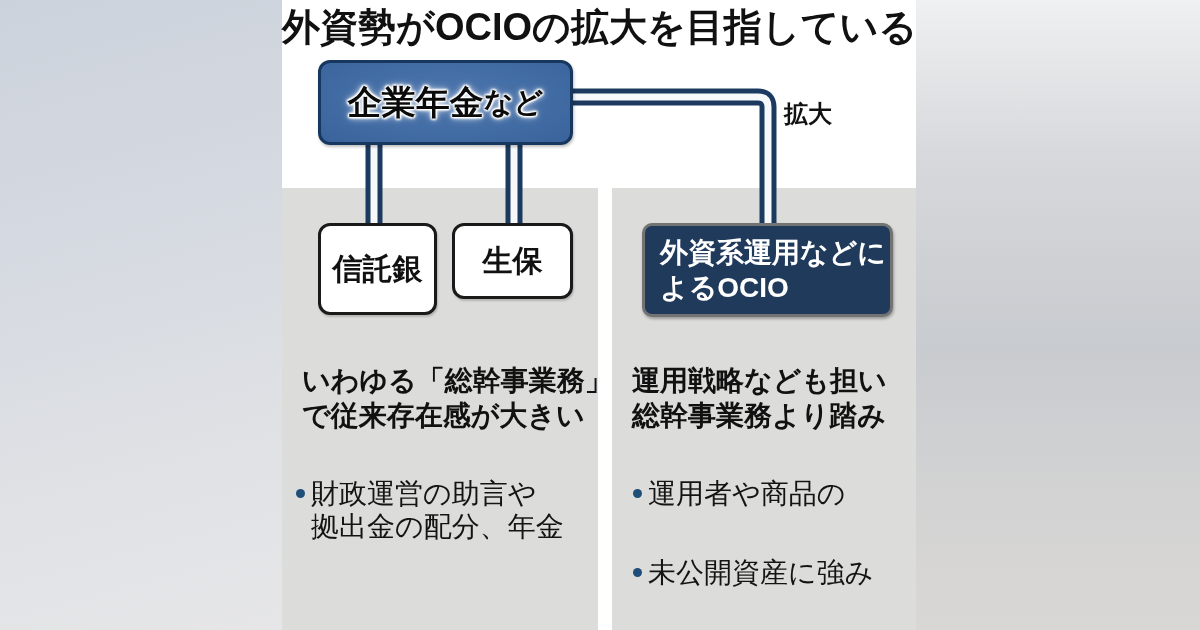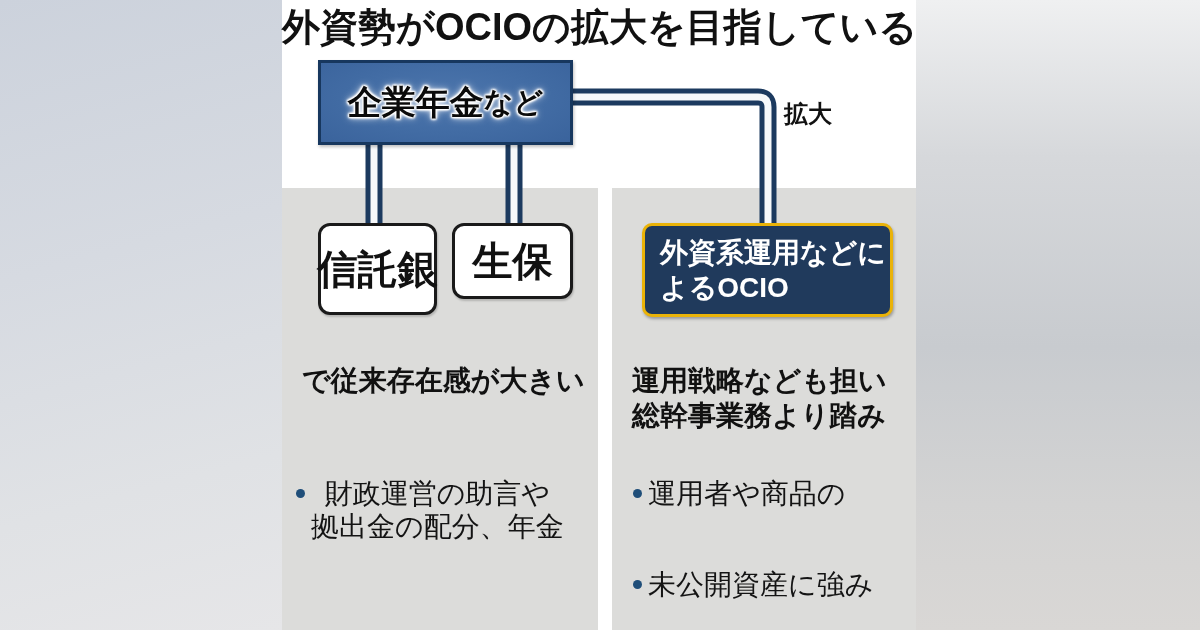--- a/index.html
+++ b/index.html
@@ -31,53 +31,53 @@
     font-size:38px;font-weight:bold;color:var(--text_black);letter-spacing:0px;white-space:nowrap;}
 
   svg.connectors{position:absolute;left:0;top:0;width:634px;height:630px;}
   .pipe-outer{fill:none;stroke:var(--pipe_navy);stroke-width:17px;}
   .pipe-inner{fill:none;stroke:var(--pipe_core);stroke-width:7px;}
 
   .box{position:absolute;display:flex;align-items:center;justify-content:center;}
 
   .pension-box{left:36px;top:60px;width:255px;height:85px;
     background:radial-gradient(ellipse at 50% 45%,#4d76ad 0%,#426ca4 55%,#3a639c 100%);
-    border:3px solid #17375e;border-radius:0;
+    border:3px solid #17375e;border-radius:12px;
     box-shadow:1px 2px 3px rgba(0,0,0,0.25);}
   .pension-box .glow-text{font-weight:bold;color:#0a0a0a;white-space:nowrap;
     text-shadow:0 0 3px #fff,0 0 5px #fff,0 0 8px #fff,1px 1px 2px #fff,-1px -1px 2px #fff,1px -1px 2px #fff,-1px 1px 2px #fff;}
   .pension-main{font-size:34px;}
   .pension-suffix{font-size:29px;}
 
   .expand-label{position:absolute;left:502px;top:98px;font-size:24px;font-weight:bold;color:var(--text_black);white-space:nowrap;}
 
   .white-box{background:#ffffff;border:3px solid #1a1a1a;border-radius:12px;
     box-shadow:1px 2px 2px rgba(0,0,0,0.18);
-    font-size:40px;font-weight:bold;color:var(--text_black);white-space:nowrap;}
+    font-size:30px;font-weight:bold;color:var(--text_black);white-space:nowrap;}
   .trust-box{left:36px;top:223px;width:119px;height:92px;}
   .life-box{left:170px;top:223px;width:121px;height:76px;}
 
   .ocio-box{left:360px;top:223px;width:251px;height:94px;
-    background:var(--dark_navy);border:3px solid #eab308;border-radius:10px;
+    background:var(--dark_navy);border:3px solid #737373;border-radius:10px;
     box-shadow:1px 2px 3px rgba(0,0,0,0.3);
     display:block;padding:9px 0 0 15px;}
   .ocio-box .line{font-size:28px;font-weight:bold;color:#ffffff;line-height:35px;white-space:nowrap;}
 
   .heading{position:absolute;color:var(--text_black);}
   .heading .line{font-size:28px;font-weight:bold;line-height:35px;white-space:nowrap;}
   .heading-left{left:20px;top:363px;}
   .heading-right{left:350px;top:363px;}
 
-  .bullet{position:absolute;display:flex;align-items:flex-start;text-align:center;}
+  .bullet{position:absolute;display:flex;align-items:flex-start;}
   .bullet .dot{width:9px;height:9px;border-radius:50%;background:var(--bullet_navy);
     margin-top:12px;margin-right:6px;flex:0 0 auto;}
   .bullet .lines .line{font-size:28px;font-weight:normal;color:#141414;line-height:33px;white-space:nowrap;}
   .bullet-left-1{left:14px;top:477px;}
   .bullet-right-1{left:351px;top:477px;}
-  .bullet-right-2{left:351px;top:568px;}
+  .bullet-right-2{left:351px;top:556px;}
 </style>
 </head>
 <body>
 
 <div class="band band-left"></div>
 <div class="band band-right"></div>
 
 <div class="content">
 
   <div class="gray-panel gray-left"></div>
@@ -108,20 +108,21 @@
   <div class="box white-box life-box">
     <span>生保</span>
   </div>
 
   <div class="box ocio-box">
     <div class="line">外資系運用などに</div>
     <div class="line">よるOCIO</div>
   </div>
 
   <div class="heading heading-left">
+    <div class="line">いわゆる「総幹事業務」</div>
     <div class="line">で従来存在感が大きい</div>
   </div>
 
   <div class="bullet bullet-left-1">
     <span class="dot"></span>
     <div class="lines">
       <div class="line">財政運営の助言や</div>
       <div class="line">拠出金の配分、年金</div>
     </div>
   </div>

